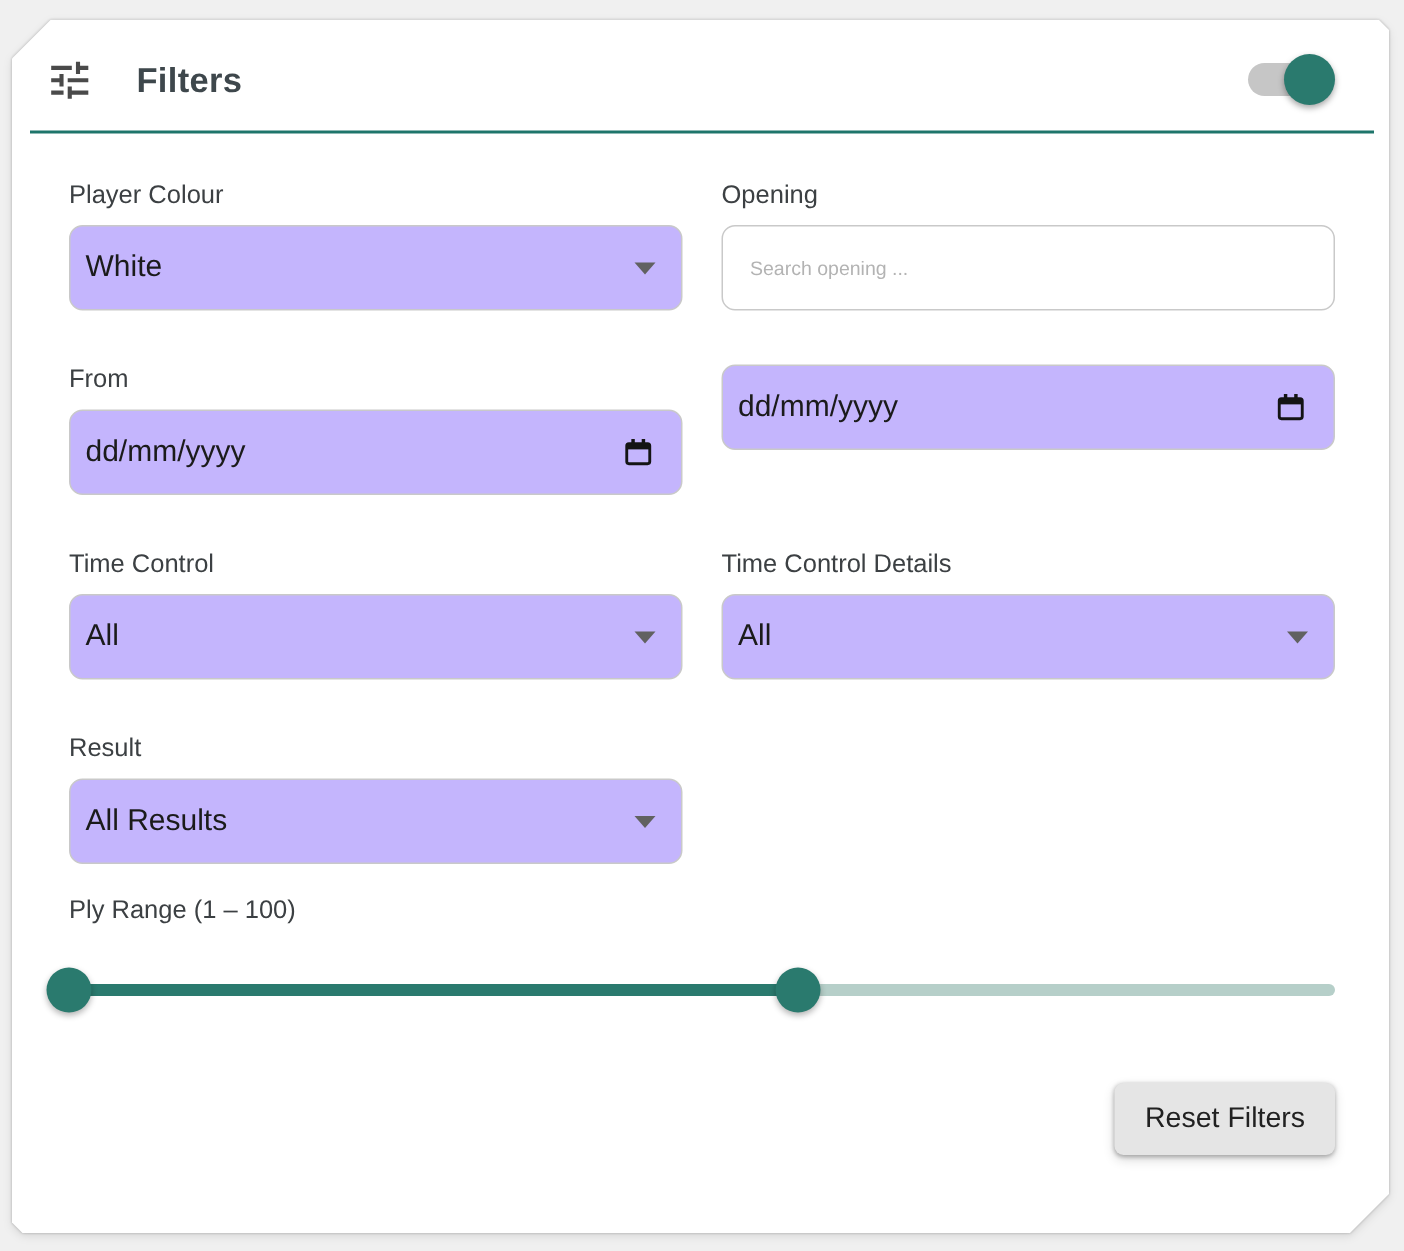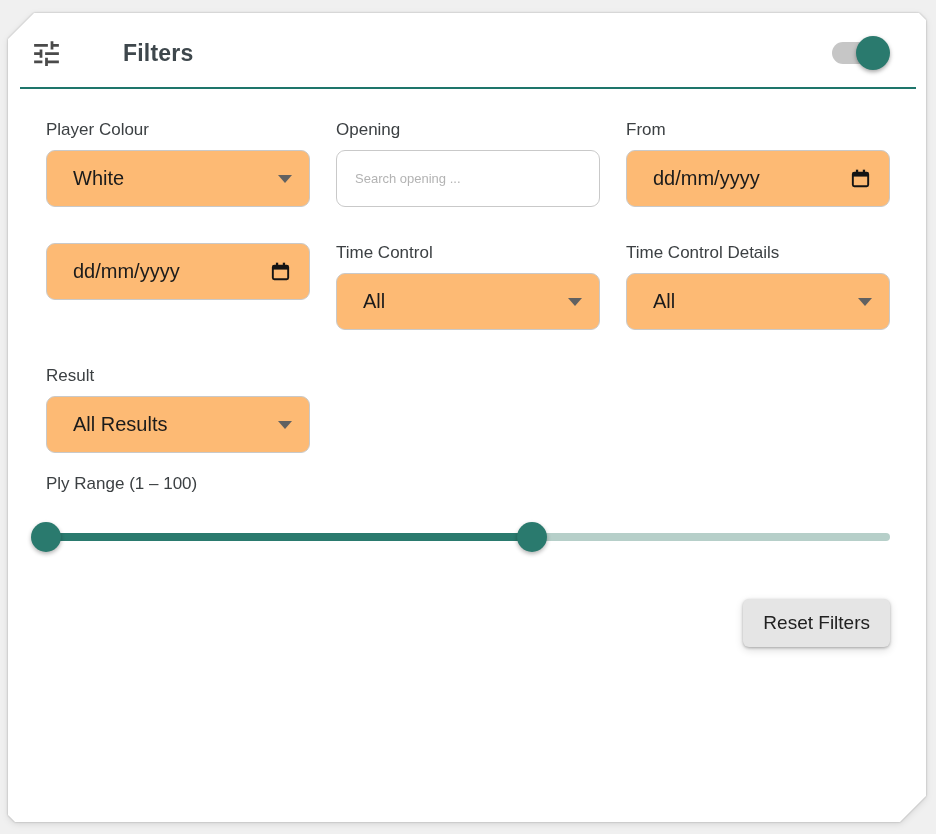--- a/index.html
+++ b/index.html
@@ -21,21 +21,20 @@
     clip-path: polygon(
       26px 0, calc(100% - 7px) 0, 100% 7px,
       100% calc(100% - 26px), calc(100% - 26px) 100%,
       7px 100%, 0 calc(100% - 7px), 0 26px);
   }
   
   .header {
     display: flex; align-items: center;
     padding: 22px 20px 0 22px;
     height: 58px;
-    gap: 32px;
   }
   .tune-icon { width: 33px; height: 33px; flex: 0 0 auto; }
   .title {
     margin-left: 28px;
     font-size: 23px; font-weight: 700;
     color: #3e474c;
     letter-spacing: 0.2px;
   }
   .toggle {
     margin-left: auto; margin-right: 22px;
@@ -53,34 +52,34 @@
     box-shadow: 0 2px 4px rgba(0,0,0,0.35);
   }
   .divider {
     height: 2px; background: #1e756b;
     margin: 16px 10px 0 12px;
   }
   
   .content { padding: 31px 36px 0 38px; }
   .grid {
     display: grid;
-    grid-template-columns: 1fr 1fr 1fr;
+    grid-template-columns: 1fr 1fr;
     column-gap: 26px;
     row-gap: 36px;
   }
   .field-label {
     font-size: 17px; color: #3c4043;
     margin-bottom: 10px;
   }
   .control {
     height: 57px; width: 100%;
     border: 1px solid #c9c9c9; border-radius: 9px;
-    background: #fdba74;
+    background: #c4b5fd;
     display: flex; align-items: center;
-    padding: 0 17px 0 26px;
+    padding: 0 17px 0 10px;
     font-size: 20px; color: #1b1b1b;
     cursor: pointer;
   }
   .select-caret {
     margin-left: auto;
     width: 0; height: 0;
     border-left: 7px solid transparent;
     border-right: 7px solid transparent;
     border-top: 8px solid #616161;
   }

